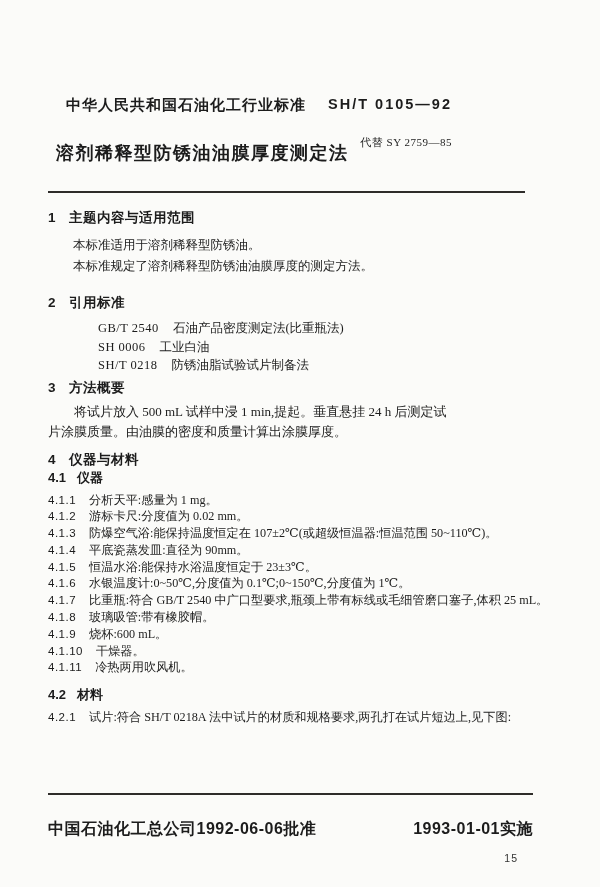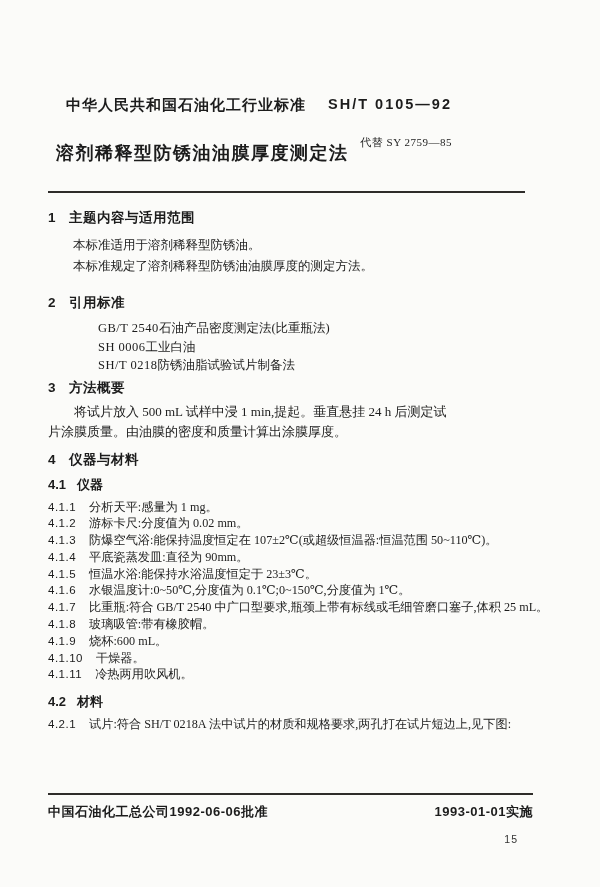--- a/index.html
+++ b/index.html
@@ -48,48 +48,48 @@
     font-size: 13.5px; font-weight: bold; letter-spacing: 0.5px;
     white-space: nowrap;
   }
   .sec-head .sec-num { display: inline-block; margin-right: 13px; }
   .s1-head { margin-top: 16px; }
   .paras { margin-top: 8px; font-size: 12.5px; line-height: 20.5px; }
   .para-indent { text-indent: 2em; }
   .s2-head { margin-top: 18px; }
   .refs { margin-top: 7px; font-size: 12.5px; line-height: 18.5px; }
   .ref-line { white-space: nowrap; text-indent: 2em; }
-  .ref-code { display: inline-block; letter-spacing: 0.5px; }
+  .ref-code { display: inline-block; margin-right: 14px; letter-spacing: 0.5px; }
   .s3-head { margin-top: 4px; }
   .s3-para { margin-top: 5px; font-size: 13px; line-height: 20px; text-indent: 2em; }
   .s4-head { margin-top: 9px; }
-  .sub-head { margin-top: 7px; font-size: 13px; font-weight: bold; white-space: nowrap; }
+  .sub-head { font-size: 13px; font-weight: bold; white-space: nowrap; }
   .sub-head .sec-num { display: inline-block; margin-right: 11px; }
   .items { margin-top: 5px; }
   .item {
     font-size: 12.2px; line-height: 16.8px;
     white-space: nowrap;
   }
   .item-num {
     display: inline-block; margin-right: 13px;
     font-family: "Liberation Sans", "DejaVu Sans", sans-serif;
     font-size: 11.5px; letter-spacing: 0.5px;
   }
   .s42-head { margin-top: 10px; }
 
   
   .footer {
     position: absolute; left: 48px; top: 793px; width: 485px;
   }
   .footer-rule { border: none; border-top: 2px solid #2e2c2a; margin: 0; }
   .footer-row {
     display: flex; justify-content: space-between;
-    margin-top: 8px;
+    margin-top: 24px;
     font-family: "Liberation Sans", "DejaVu Sans", sans-serif;
-    font-size: 13px; font-weight: bold; letter-spacing: 0.5px;
+    font-size: 16px; font-weight: bold; letter-spacing: 0.5px;
     white-space: nowrap;
   }
   .page-num {
     text-align: right; margin-top: 12px; padding-right: 15px;
     font-family: "Liberation Sans", "DejaVu Sans", sans-serif;
     font-size: 10.5px; font-weight: normal; letter-spacing: 1px;
     color: #333;
   }
 </style>
 </head>

